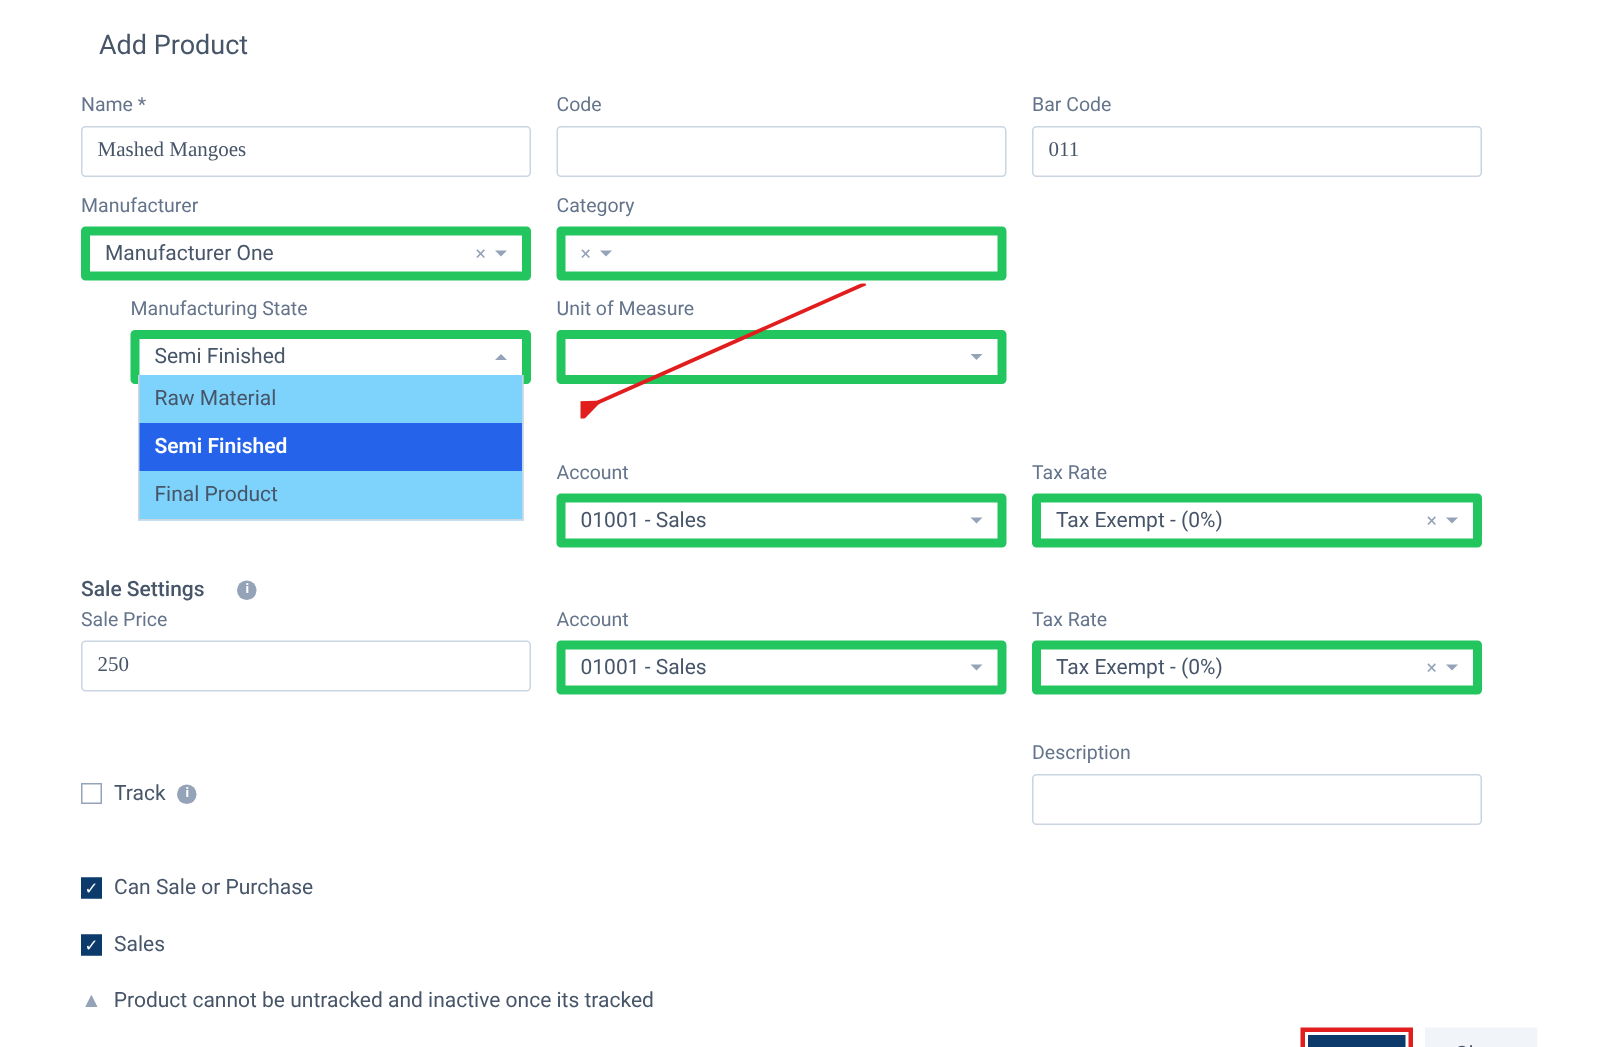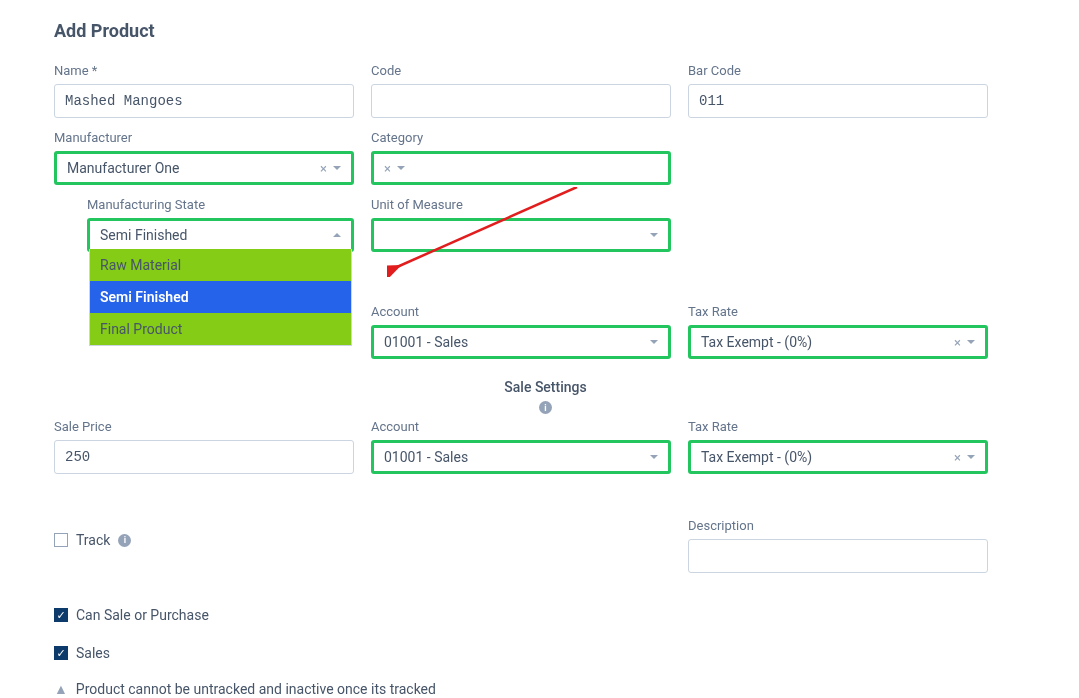--- a/index.html
+++ b/index.html
@@ -6,23 +6,23 @@
   body {
     margin: 0;
     font-family: -apple-system, BlinkMacSystemFont, "Segoe UI", Roboto, "Helvetica Neue", Arial, sans-serif;
     color: #1e293b;
     background: #fff;
     padding: 20px 54px;
     font-size: 14px;
   }
   .page-title {
     font-size: 18px;
-    font-weight: 700;
-    color: #475569;
-    margin: 0 0 22px 0;
+    font-weight: 400;
+    color: #475569;
+    margin: 0 0 22px 12px;
   }
   .form-grid {
     display: grid;
     grid-template-columns: repeat(3, 300px);
     column-gap: 17px;
     row-gap: 12px;
   }
   .field {
     display: flex;
     flex-direction: column;
@@ -34,25 +34,25 @@
     font-weight: 400;
   }
   .field-input {
     height: 34px;
     border: 1px solid #cbd5e1;
     border-radius: 3px;
     padding: 15px 10px;
     font-size: 14px;
     color: #475569;
     background: #fff;
-    font-family: Liberation Mono, monospace;
+    font-family: Liberation Serif, serif;
   }
   .field-select {
     height: 34px;
-    border: 3px solid #22c55e;
+    border: 6px solid #22c55e;
     border-radius: 3px;
     padding: 12px 10px;
     font-size: 14px;
     color: #475569;
     background: #fff;
     display: flex;
     align-items: center;
     justify-content: space-between;
     cursor: pointer;
     position: relative;
@@ -79,45 +79,44 @@
   }
   .caret-up {
     border-top: none;
     border-bottom: 4px solid #94a3b8;
   }
   .dropdown {
     position: absolute;
     top: 100%;
     left: -1px;
     right: -1px;
-    background: #84cc16;
+    background: #7dd3fc;
     border: 1px solid #cbd5e1;
     border-top: none;
     z-index: 10;
   }
   .dropdown-item {
     padding: 8px 10px;
     font-size: 14px;
     color: #475569;
     cursor: pointer;
   }
   .dropdown-item.selected {
     background: #2563eb;
     color: #fff;
     font-weight: 600;
   }
   .section-head {
     font-size: 14px;
     color: #475569;
     font-weight: 500;
-    margin: 20px 0 5px 12px;
-    display: flex;
-    align-items: center;
-    gap: 6px;
-    flex-direction: column;
+    margin: 20px 0 5px 0;
+    display: flex;
+    align-items: center;
+    gap: 22px;
   }
   .info-icon {
     width: 13px;
     height: 13px;
     border-radius: 50%;
     background: #94a3b8;
     color: #fff;
     font-size: 9px;
     font-weight: bold;
     display: inline-flex;
@@ -323,21 +322,21 @@
     </div>
   </div>
 
   <div class="spacer-col">
     <div class="checkbox-row" style="margin-top:46px;">
       <span class="checkbox"></span>
       <span>Track</span>
       <span class="info-icon">i</span>
     </div>
   </div>
-  <div class="field" style="margin-top:32px;">
+  <div class="field" style="margin-top:20px;">
     <span class="field-label">Description</span>
     <input class="field-input" value="" style="">
   </div>
 </div>
 
 <div class="checkbox-row" style="margin-top:34px;">
   <span class="checkbox checked">✓</span>
   <span>Can Sale or Purchase</span>
 </div>
 <div class="checkbox-row" style="margin-top:22px;">

